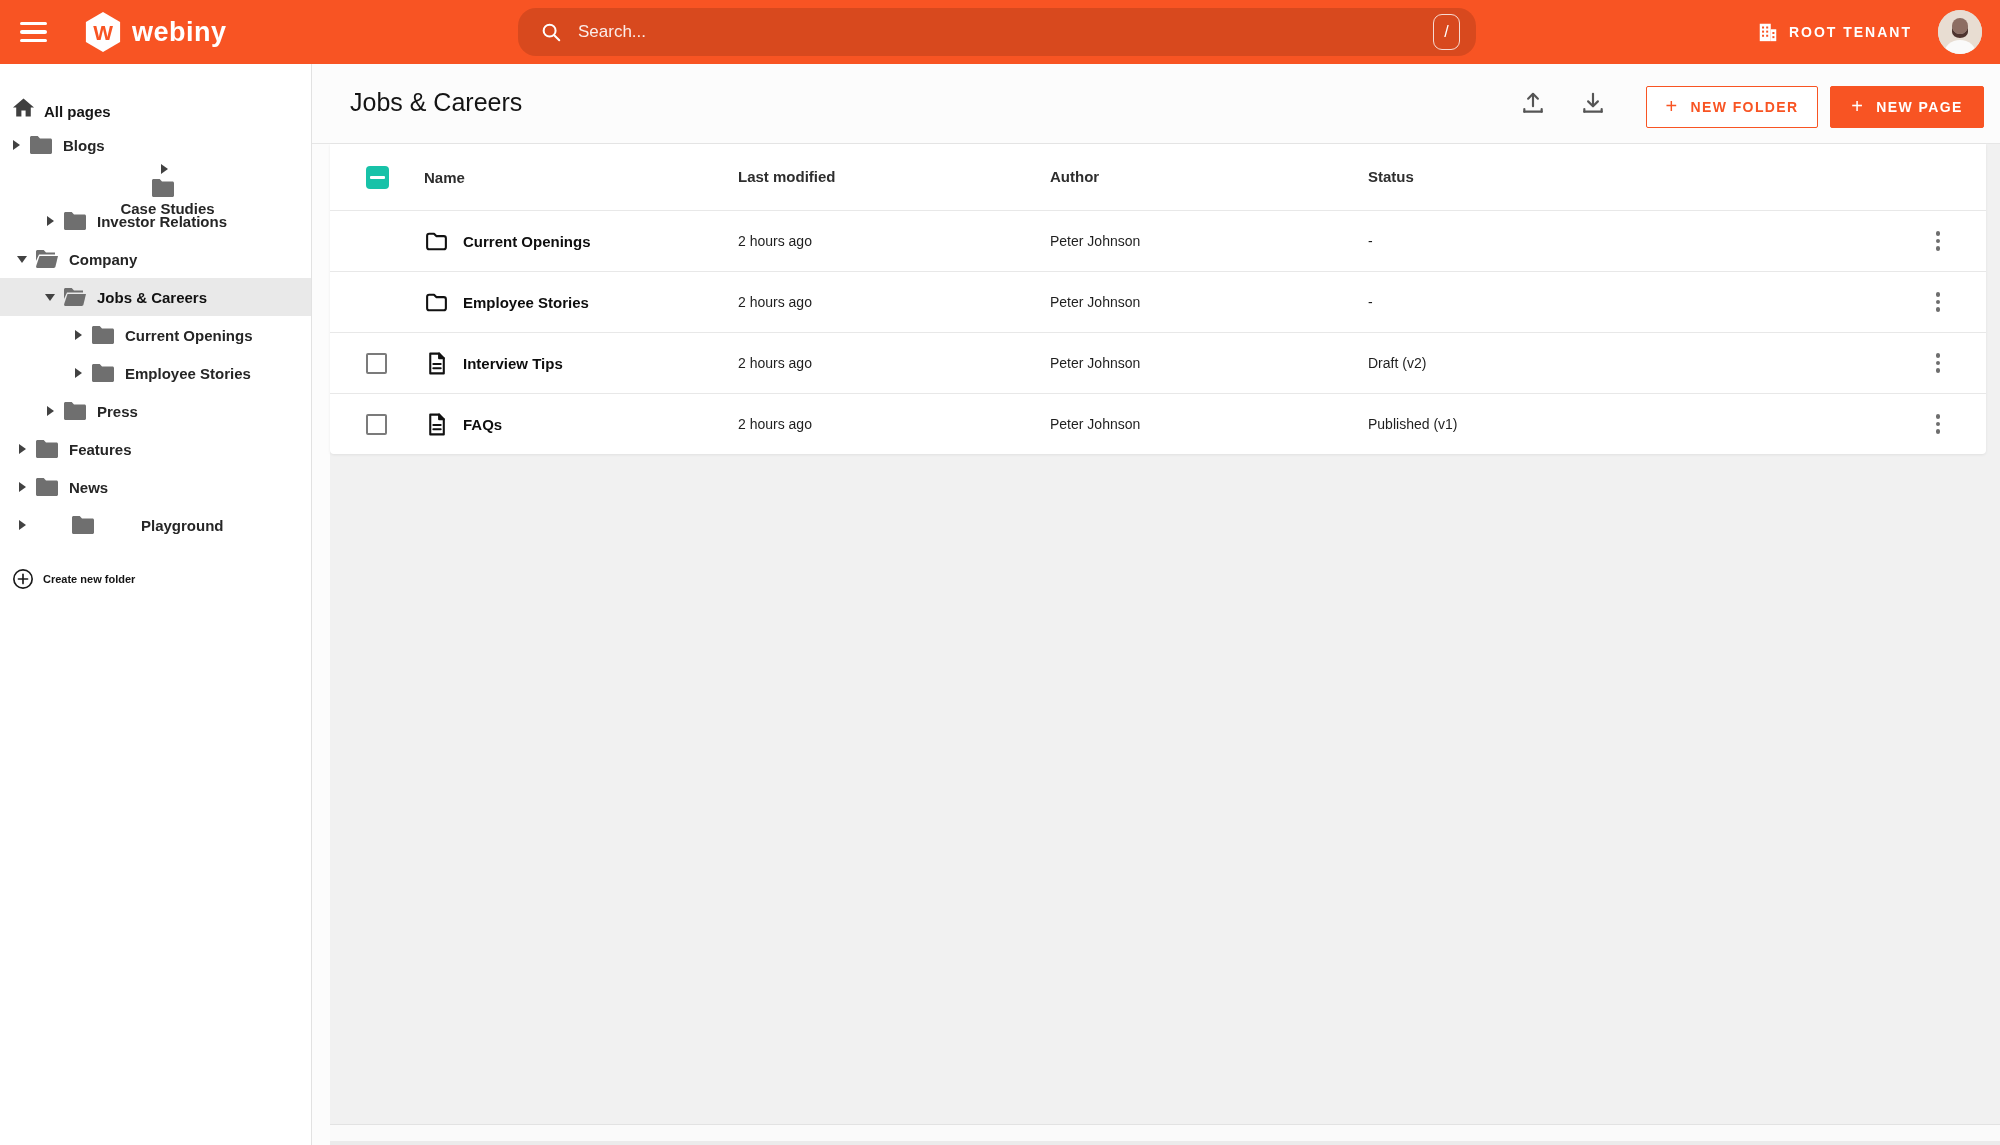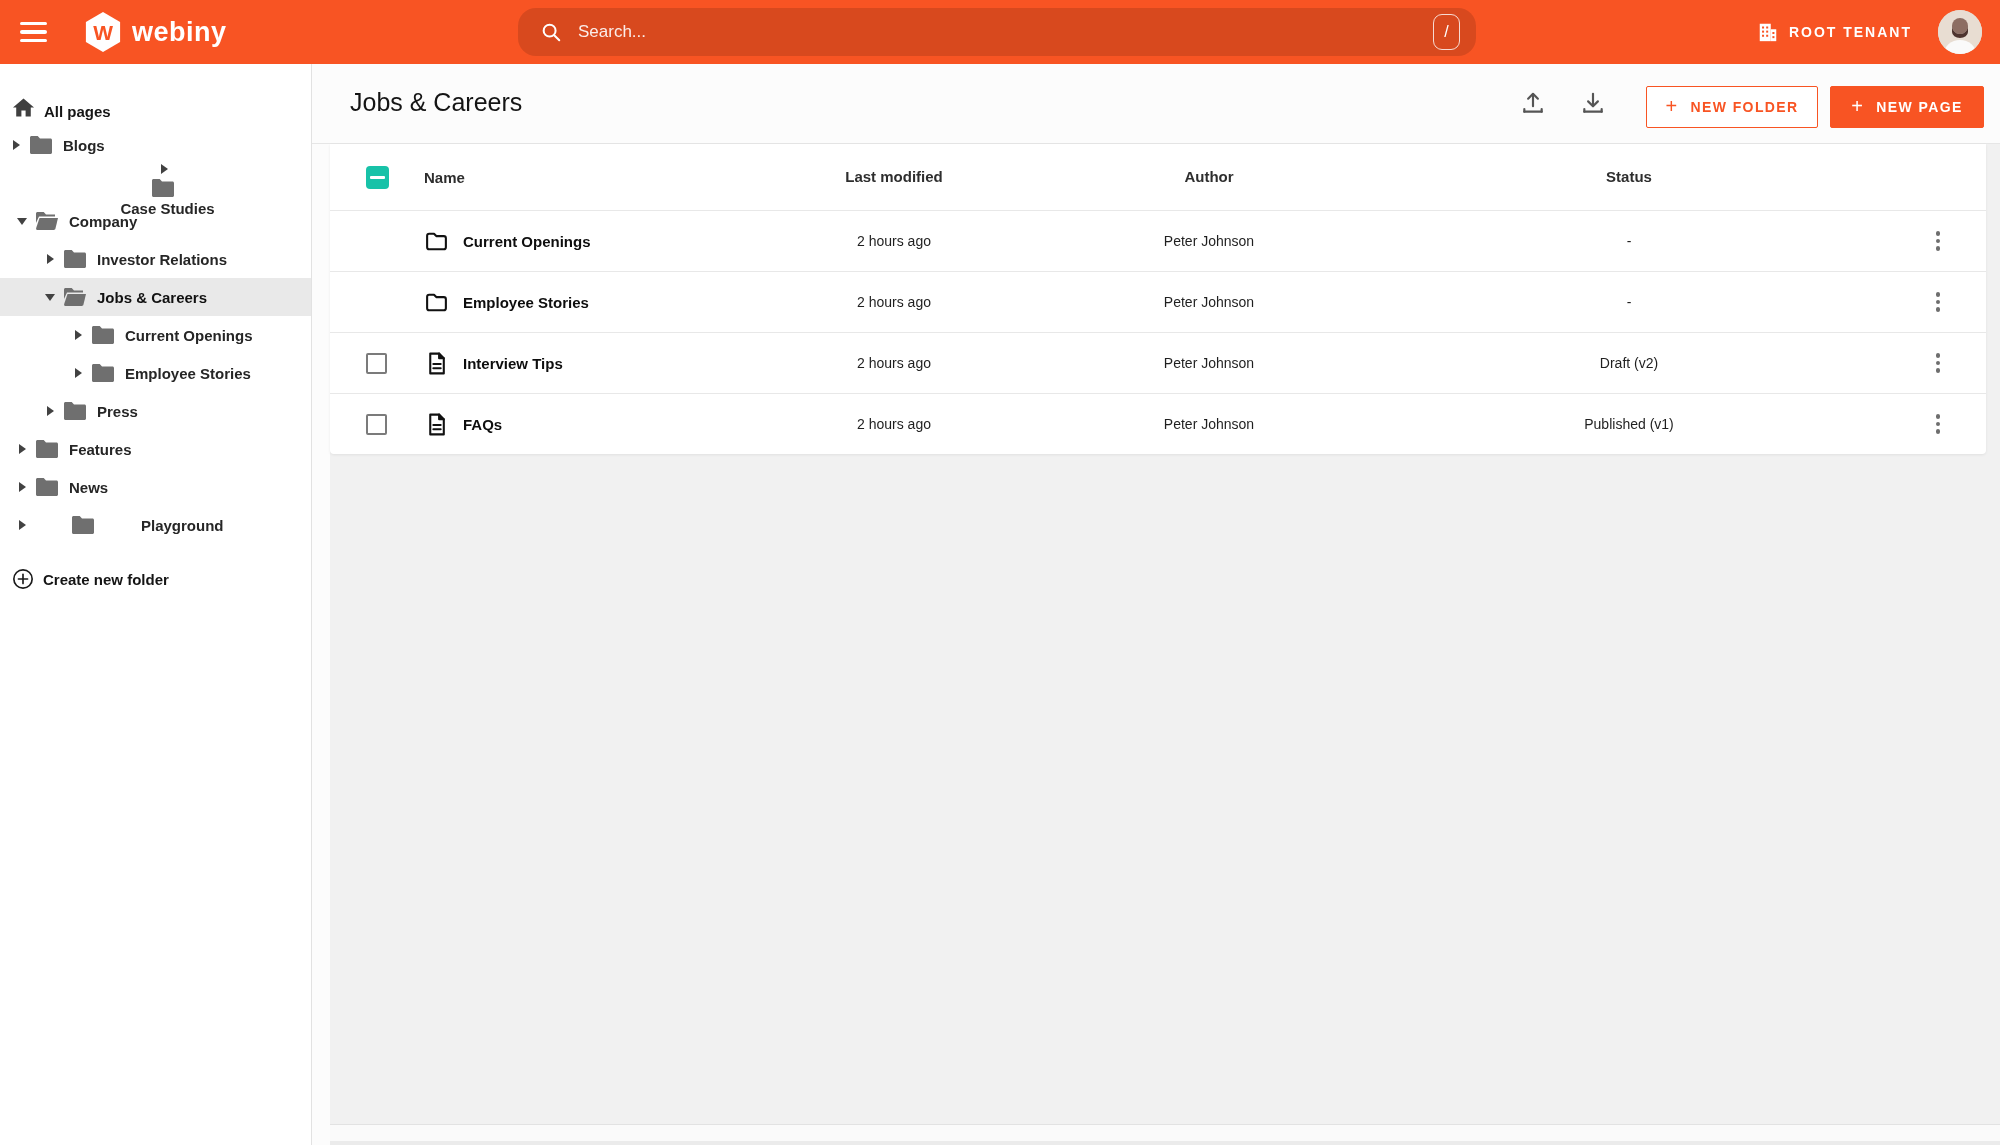--- a/index.html
+++ b/index.html
@@ -29,34 +29,34 @@
   .side-row.selected { background:#e9e9e9; }
   .side-row.selected .label { font-weight:700; color:#111; }
   .all-pages { padding-left:12px; }
   .all-pages .label { font-weight:700; color:#161616; margin-left:9px;margin-top:8px; }
   .caret { width:12px; display:flex; justify-content:center; margin-right:7px; flex:0 0 12px; }
   .caret i { display:block; width:0; height:0; }
   .caret.right i { border-left:7px solid #424242; border-top:5px solid transparent; border-bottom:5px solid transparent; }
   .caret.down i  { border-top:7px solid #424242; border-left:5px solid transparent; border-right:5px solid transparent; }
   .tree-folder { width:24px; height:20px; margin-right:10px; flex:0 0 24px; }
   .create-folder { display:flex; align-items:center; height:38px; margin-top:16px; padding-left:12px; cursor:pointer; }
-  .create-folder .label { font-size:15px; font-weight:700; color:#141414; margin-left:9px; }
+  .create-folder .label { font-size:11px; font-weight:700; color:#141414; margin-left:9px; }
 
   
   .gutter { position:absolute; left:312px; top:64px; width:18px; height:1081px; background:#fcfcfc; }
   .titleband { position:absolute; left:312px; top:64px; width:1688px; height:80px; background:#fcfcfc; border-bottom:1px solid #e6e6e6; }
   .page-title { position:absolute; left:38px; top:24px; font-size:25px; color:#141414; font-weight:400; }
   .tool-icons { position:absolute; left:1208px; top:26px; display:flex; gap:34px; }
   .tool-icons .icn { width:26px; height:26px; cursor:pointer; }
   .btn { position:absolute; top:22px; height:42px; border-radius:2px; font-size:14px; font-weight:600; letter-spacing:1.4px; display:flex; align-items:center; justify-content:center; gap:12px; cursor:pointer; font-family:"Liberation Sans",sans-serif; }
   .btn .plus { font-size:20px; font-weight:400; line-height:1; transform:translateY(-1px); }
   .btn-outline { left:1334px; width:172px; background:#fff; border:1px solid #f85423; color:#f85423; }
   .btn-solid { left:1518px; width:154px; background:#f85423; border:1px solid #f85423; color:#fff; }
 
-  .content-bg { position:absolute; left:330px; top:144px; width:1670px; height:980px; background:#f1f1f1;text-align:center; }
+  .content-bg { position:absolute; left:330px; top:144px; width:1670px; height:980px; background:#f1f1f1; }
   .bottom-strip { position:absolute; left:330px; top:1124px; width:1670px; height:17px; background:#fafafa; border-top:1px solid #e2e2e2; }
   .bottom-sliver { position:absolute; left:330px; top:1141px; width:1670px; height:4px; background:#ebebeb; }
 
   
   .card { position:absolute; left:0; top:0; width:1656px; background:#ffffff; border-radius:0 0 4px 4px; box-shadow:0 1px 3px rgba(0,0,0,0.07); }
   .t-row { display:grid; grid-template-columns:84px 324px 312px 318px 522px 1fr; align-items:center; }
   .t-head { height:66px; }
   .t-body-row { height:61px; border-top:1px solid #e8e8e8; }
   .c-check { padding-left:36px; }
   .c-name { display:flex; align-items:center; padding-left:10px; gap:14px; }
@@ -147,40 +147,40 @@
         <div class="side-row" style="padding-left: 24px; flex-direction: column;">
     <span class="caret right">
             <i></i>
           </span>
     <svg class="tree-folder folder-closed" viewBox="0 0 24 20" fill="#6f6f6f">
       <path d="M1 2.5 C1 1.7 1.7 1 2.5 1 h6.2 l2.3 2.4 h10.5 c0.8 0 1.5 0.7 1.5 1.5 v12.6 c0 0.8 -0.7 1.5 -1.5 1.5 h-19 C1.7 19 1 18.3 1 17.5 Z"></path>
     </svg>
 
     <span class="label">Case Studies</span>
   </div>
+        <div class="side-row" style="padding-left: 44px;">
+    <span class="caret right">
+            <i></i>
+          </span>
+    <svg class="tree-folder folder-closed" viewBox="0 0 24 20" fill="#6f6f6f">
+      <path d="M1 2.5 C1 1.7 1.7 1 2.5 1 h6.2 l2.3 2.4 h10.5 c0.8 0 1.5 0.7 1.5 1.5 v12.6 c0 0.8 -0.7 1.5 -1.5 1.5 h-19 C1.7 19 1 18.3 1 17.5 Z"></path>
+    </svg>
+
+    <span class="label">Investor Relations</span>
+  </div>
         <div class="side-row" style="padding-left: 16px;">
     <span class="caret down">
             <i></i>
           </span>
 
     <svg class="tree-folder folder-open" viewBox="0 0 24 20" fill="#6f6f6f">
       <path d="M1 2.5 C1 1.7 1.7 1 2.5 1 h6.2 l2.3 2.4 h9 v2.1 h-16 L1 12 Z"></path>
       <path d="M4.5 7 h18.5 l-2.6 10.8 c-0.2 0.7 -0.8 1.2 -1.5 1.2 h-16.4 c-0.9 0-1.6-0.9-1.4-1.8 Z"></path>
     </svg>
     <span class="label">Company</span>
-  </div>
-        <div class="side-row" style="padding-left: 44px;">
-    <span class="caret right">
-            <i></i>
-          </span>
-    <svg class="tree-folder folder-closed" viewBox="0 0 24 20" fill="#6f6f6f">
-      <path d="M1 2.5 C1 1.7 1.7 1 2.5 1 h6.2 l2.3 2.4 h10.5 c0.8 0 1.5 0.7 1.5 1.5 v12.6 c0 0.8 -0.7 1.5 -1.5 1.5 h-19 C1.7 19 1 18.3 1 17.5 Z"></path>
-    </svg>
-
-    <span class="label">Investor Relations</span>
   </div>
         <div class="side-row selected" style="padding-left: 44px;">
     <span class="caret down">
             <i></i>
           </span>
 
     <svg class="tree-folder folder-open" viewBox="0 0 24 20" fill="#6f6f6f">
       <path d="M1 2.5 C1 1.7 1.7 1 2.5 1 h6.2 l2.3 2.4 h9 v2.1 h-16 L1 12 Z"></path>
       <path d="M4.5 7 h18.5 l-2.6 10.8 c-0.2 0.7 -0.8 1.2 -1.5 1.2 h-16.4 c-0.9 0-1.6-0.9-1.4-1.8 Z"></path>
     </svg>

